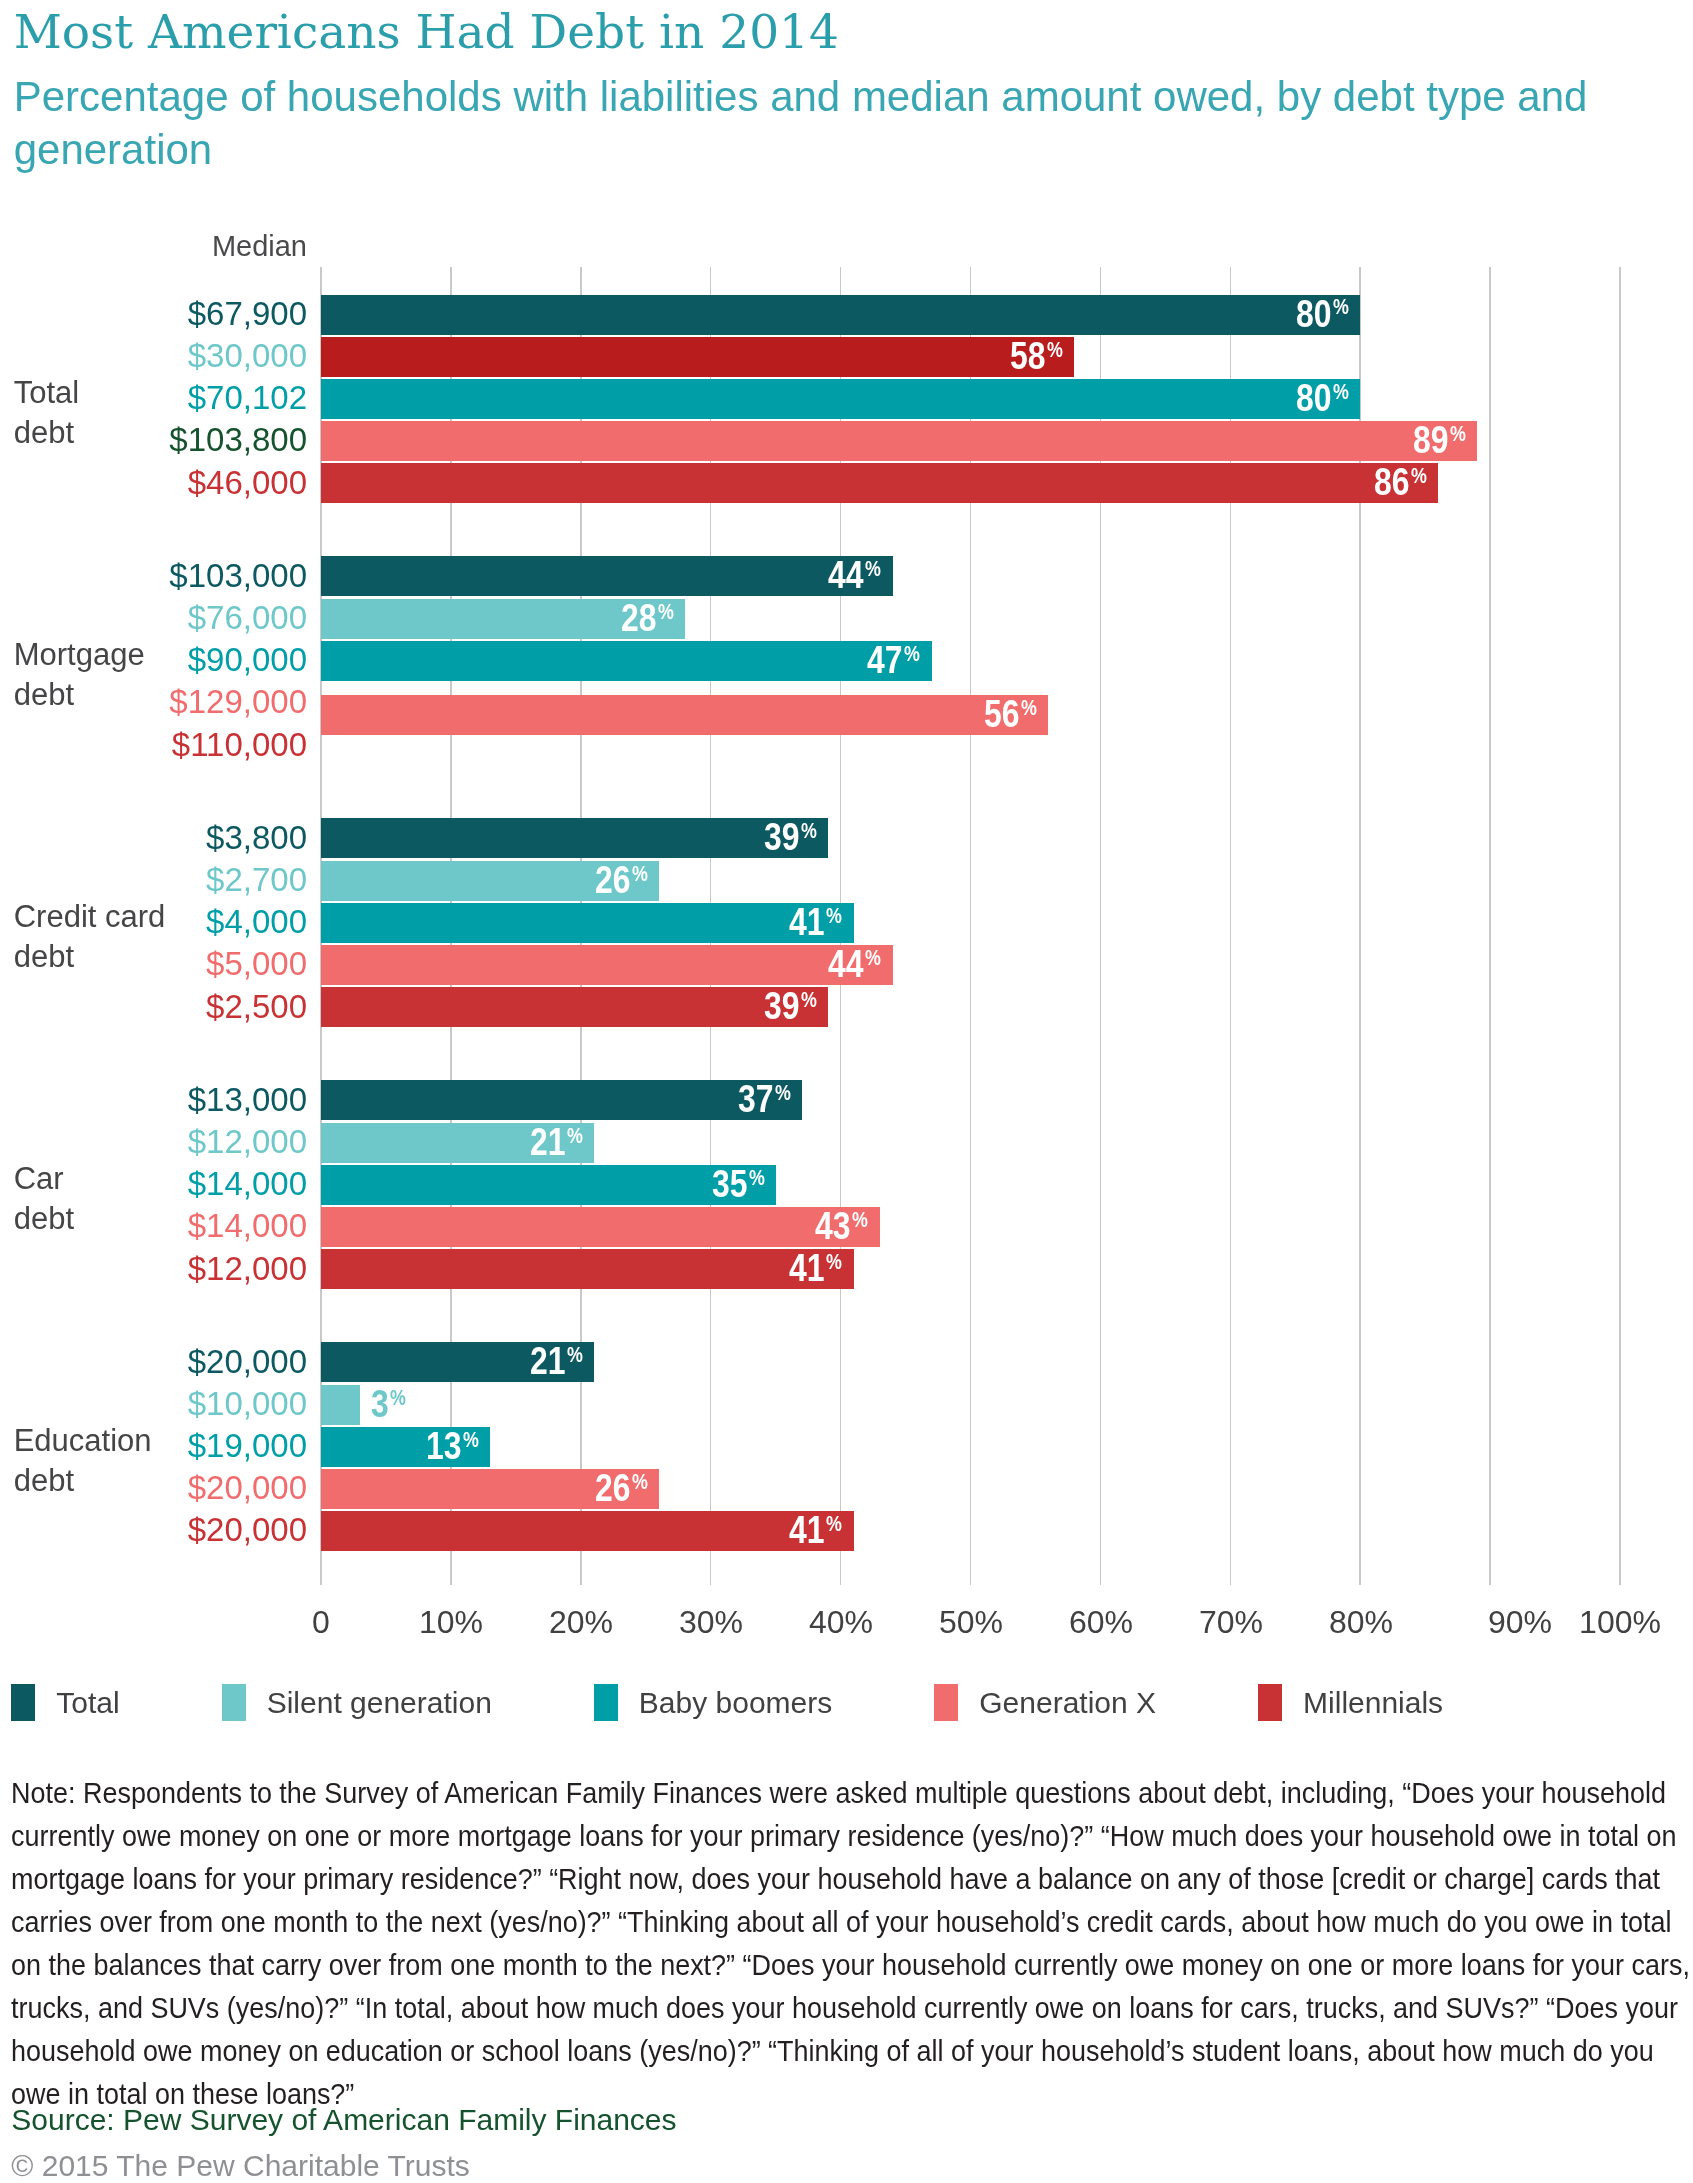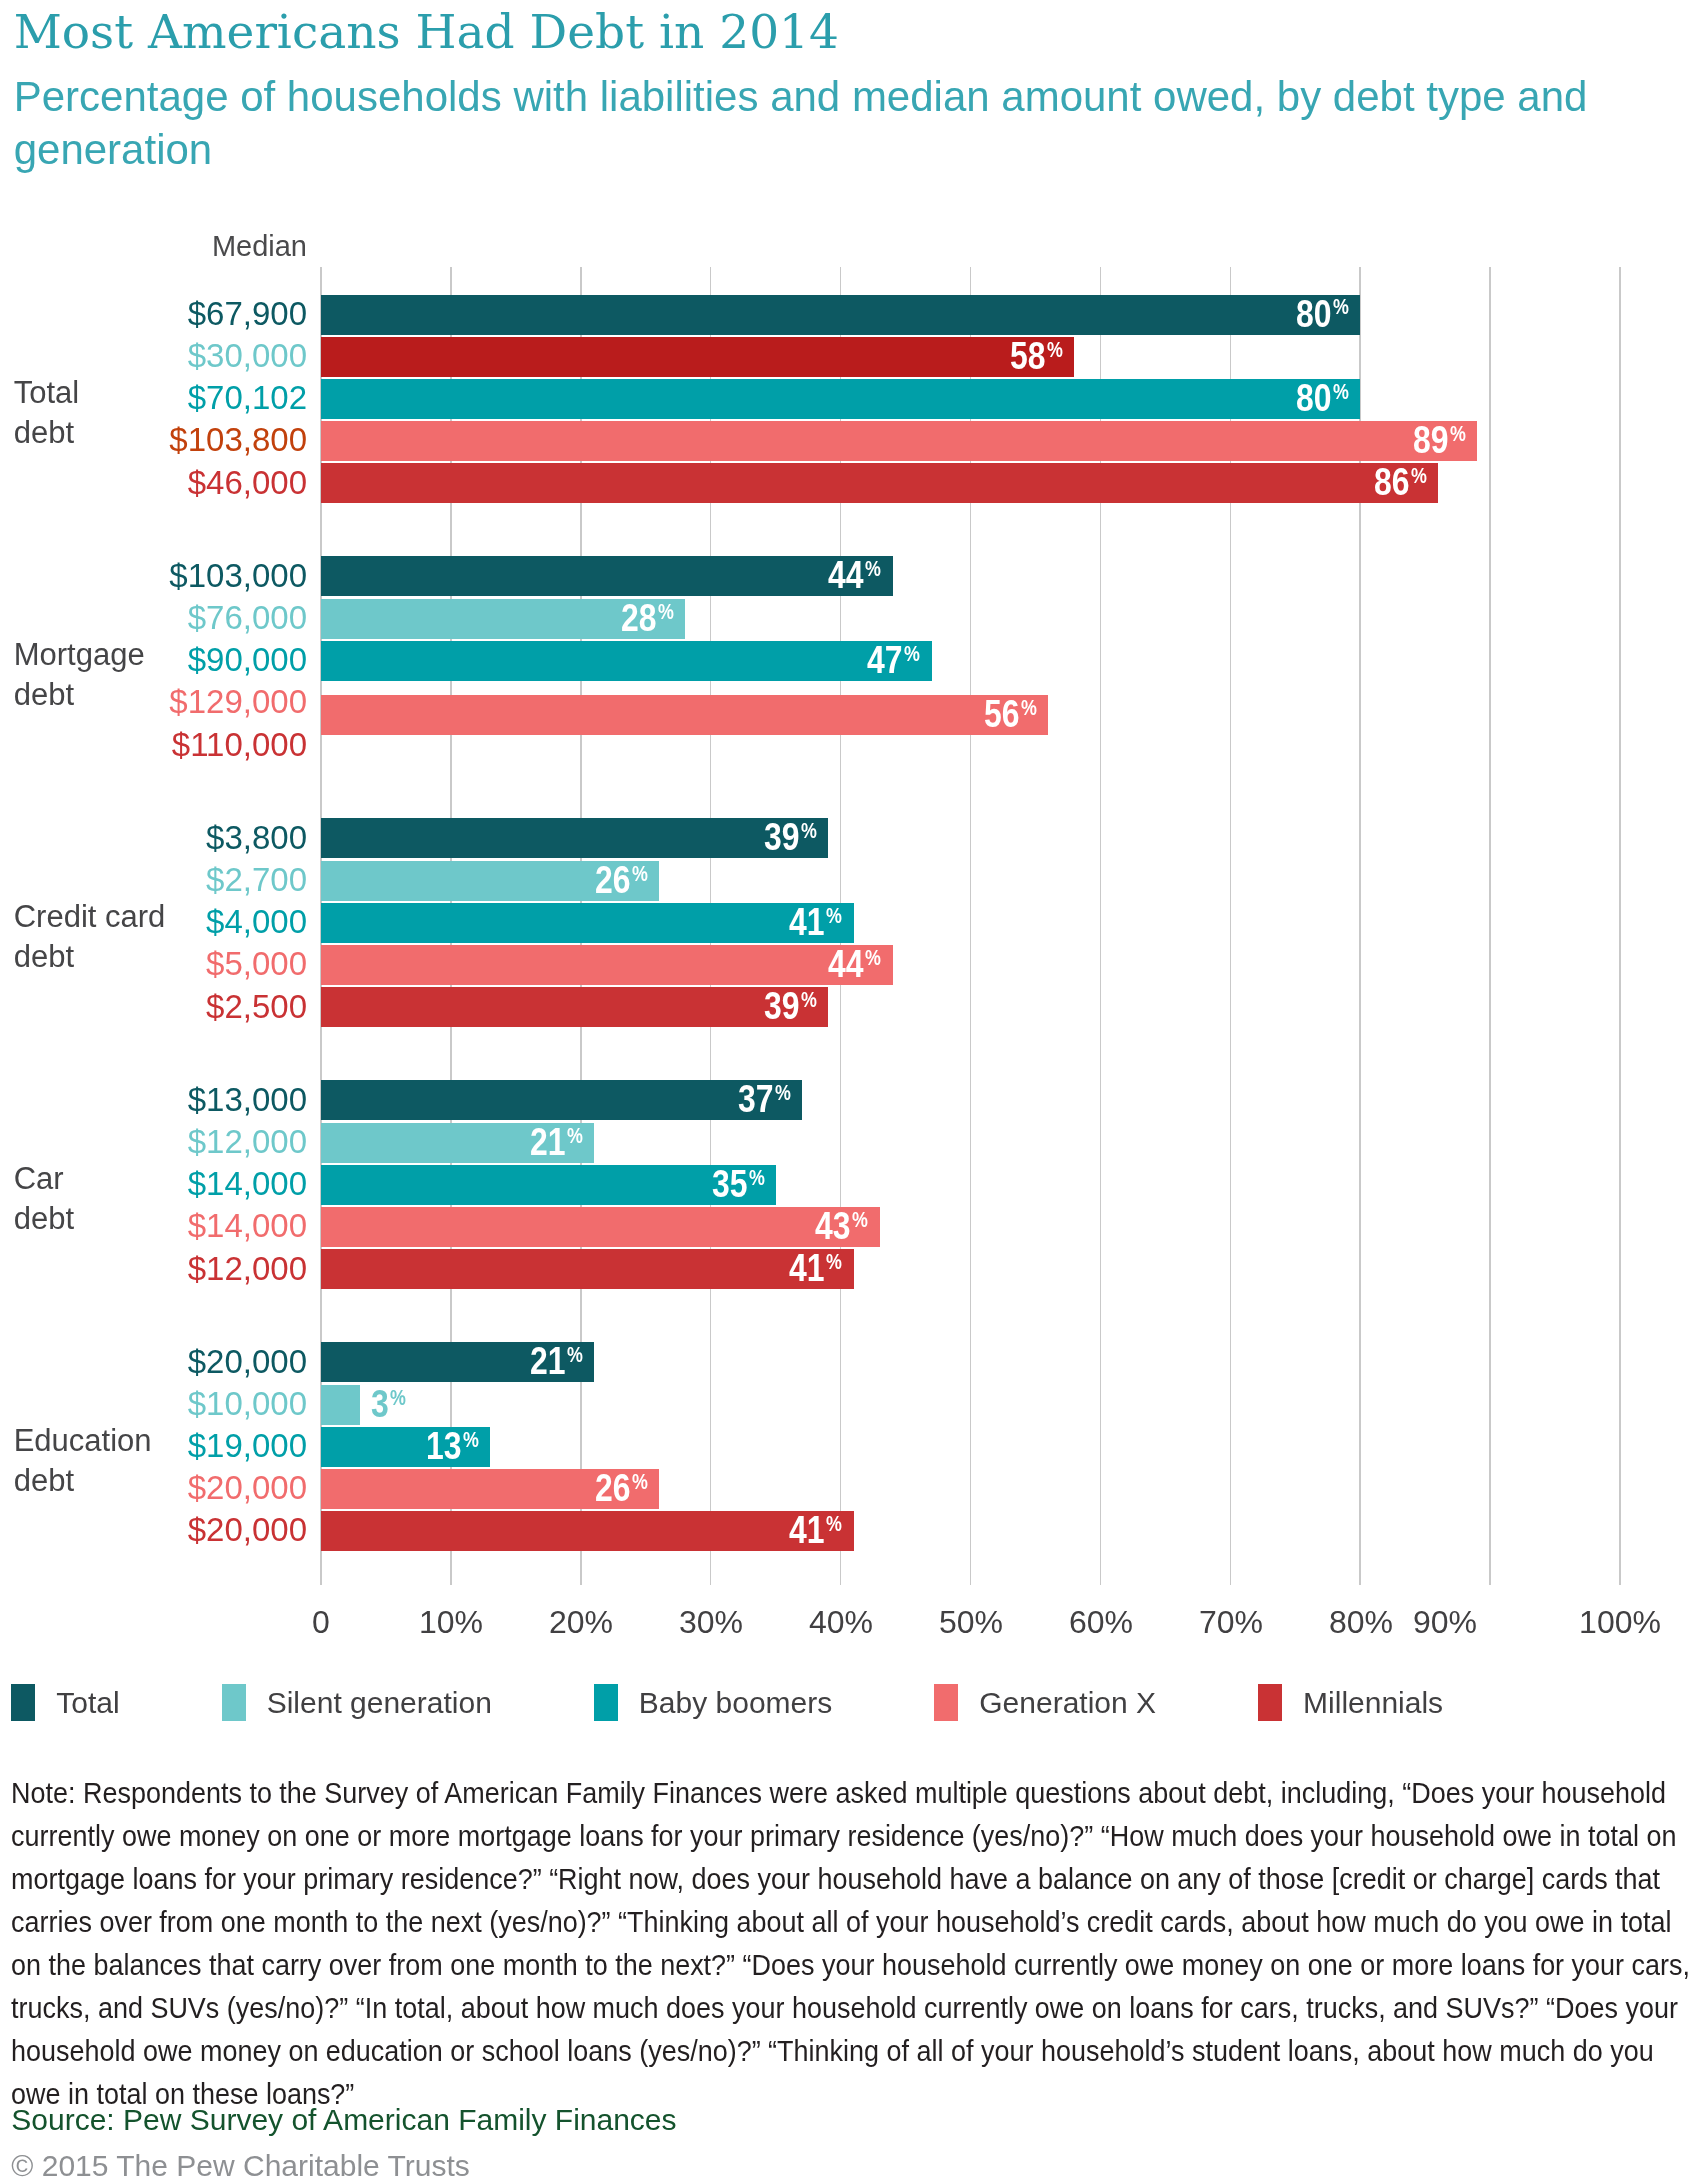--- a/index.html
+++ b/index.html
@@ -195,30 +195,30 @@
   <div class="copyright">© 2015 The Pew Charitable Trusts</div>
 <div class="tick" style="left: 321px;">0</div>
     <div class="tick" style="left: 451px;">10%</div>
     <div class="tick" style="left: 581px;">20%</div>
     <div class="tick" style="left: 711px;">30%</div>
     <div class="tick" style="left: 841px;">40%</div>
     <div class="tick" style="left: 971px;">50%</div>
     <div class="tick" style="left: 1101px;">60%</div>
     <div class="tick" style="left: 1231px;">70%</div>
     <div class="tick" style="left: 1361px;">80%</div>
-    <div class="tick" style="left: 1445px;">90%</div>
+    <div class="tick" style="left: 1520px;">90%</div>
     <div class="tick" style="left: 1620px;">100%</div>
     <div class="group-label" style="top: 373px;">
       <div>Total</div>
       <div>debt</div>
     </div>
     <div class="median-label" style="top: 294px; color: rgb(13, 89, 98);">$67,900</div>
     <div class="median-label" style="top: 336px; color: rgb(110, 200, 202);">$30,000</div>
     <div class="median-label" style="top: 378px; color: rgb(0, 159, 168);">$70,102</div>
-    <div class="median-label" style="top: 420px; color: #c2410c;">$103,800</div>
+    <div class="median-label" style="top: 420px; color: #14532d;">$103,800</div>
     <div class="median-label" style="top: 463px; color: rgb(201, 50, 52);">$46,000</div>
     <div class="group-label" style="top: 635px;">
       <div>Mortgage</div>
       <div>debt</div>
     </div>
     <div class="median-label" style="top: 556px; color: rgb(13, 89, 98);">$103,000</div>
     <div class="median-label" style="top: 598px; color: rgb(110, 200, 202);">$76,000</div>
     <div class="median-label" style="top: 640px; color: rgb(0, 159, 168);">$90,000</div>
     <div class="median-label" style="top: 682px; color: rgb(241, 108, 109);">$129,000</div>
     <div class="median-label" style="top: 725px; color: rgb(201, 50, 52);">$110,000</div>

